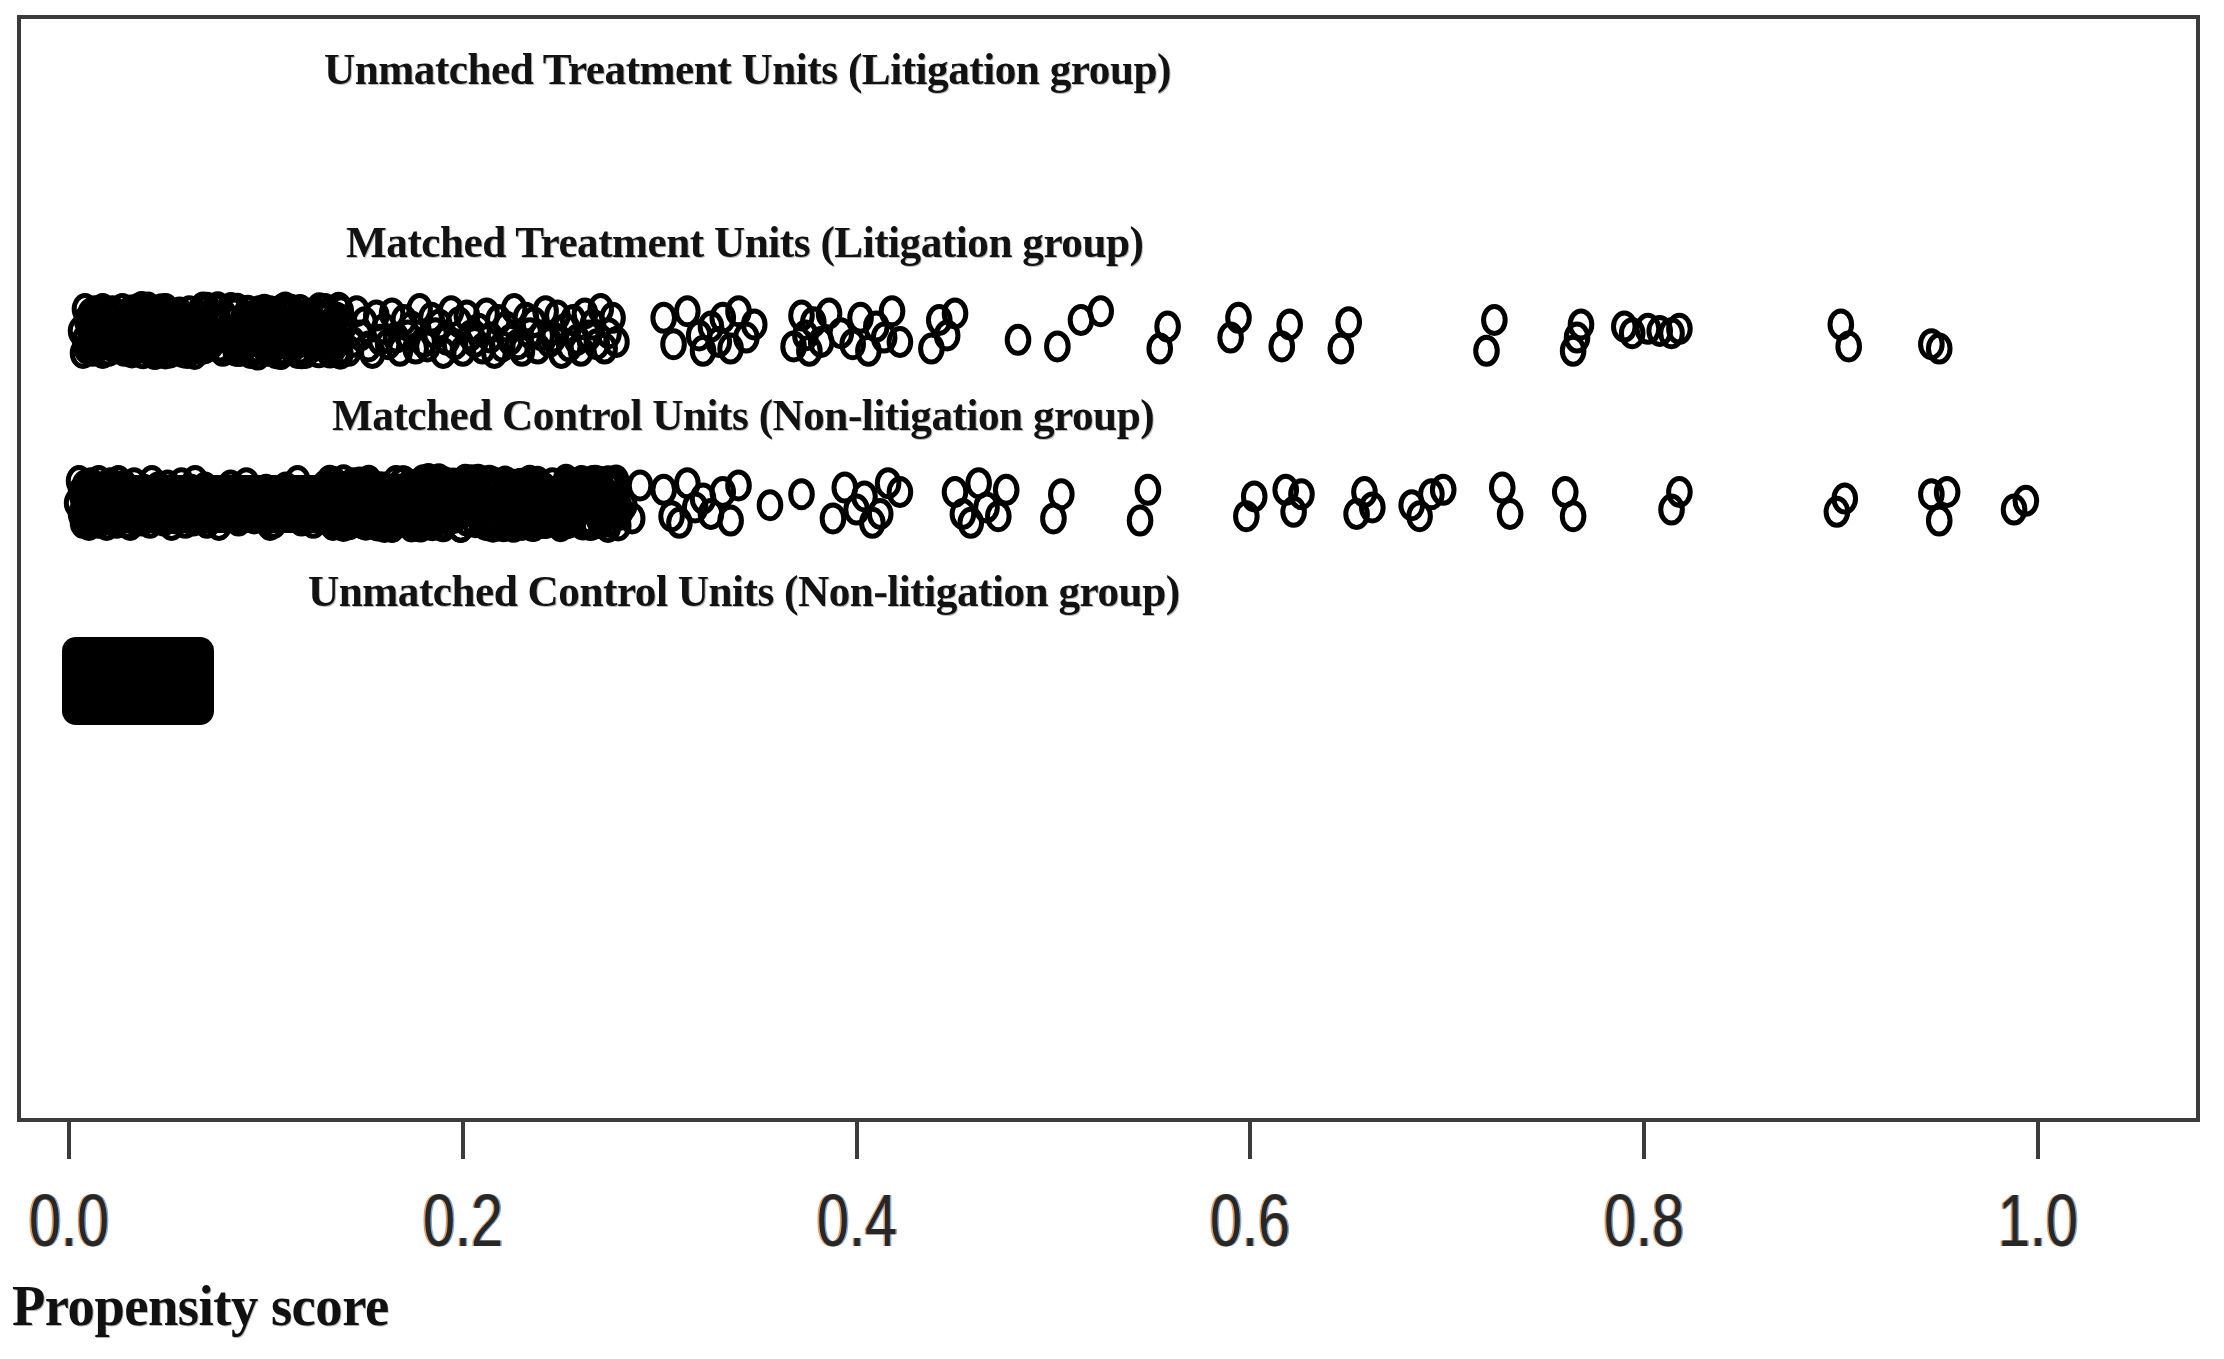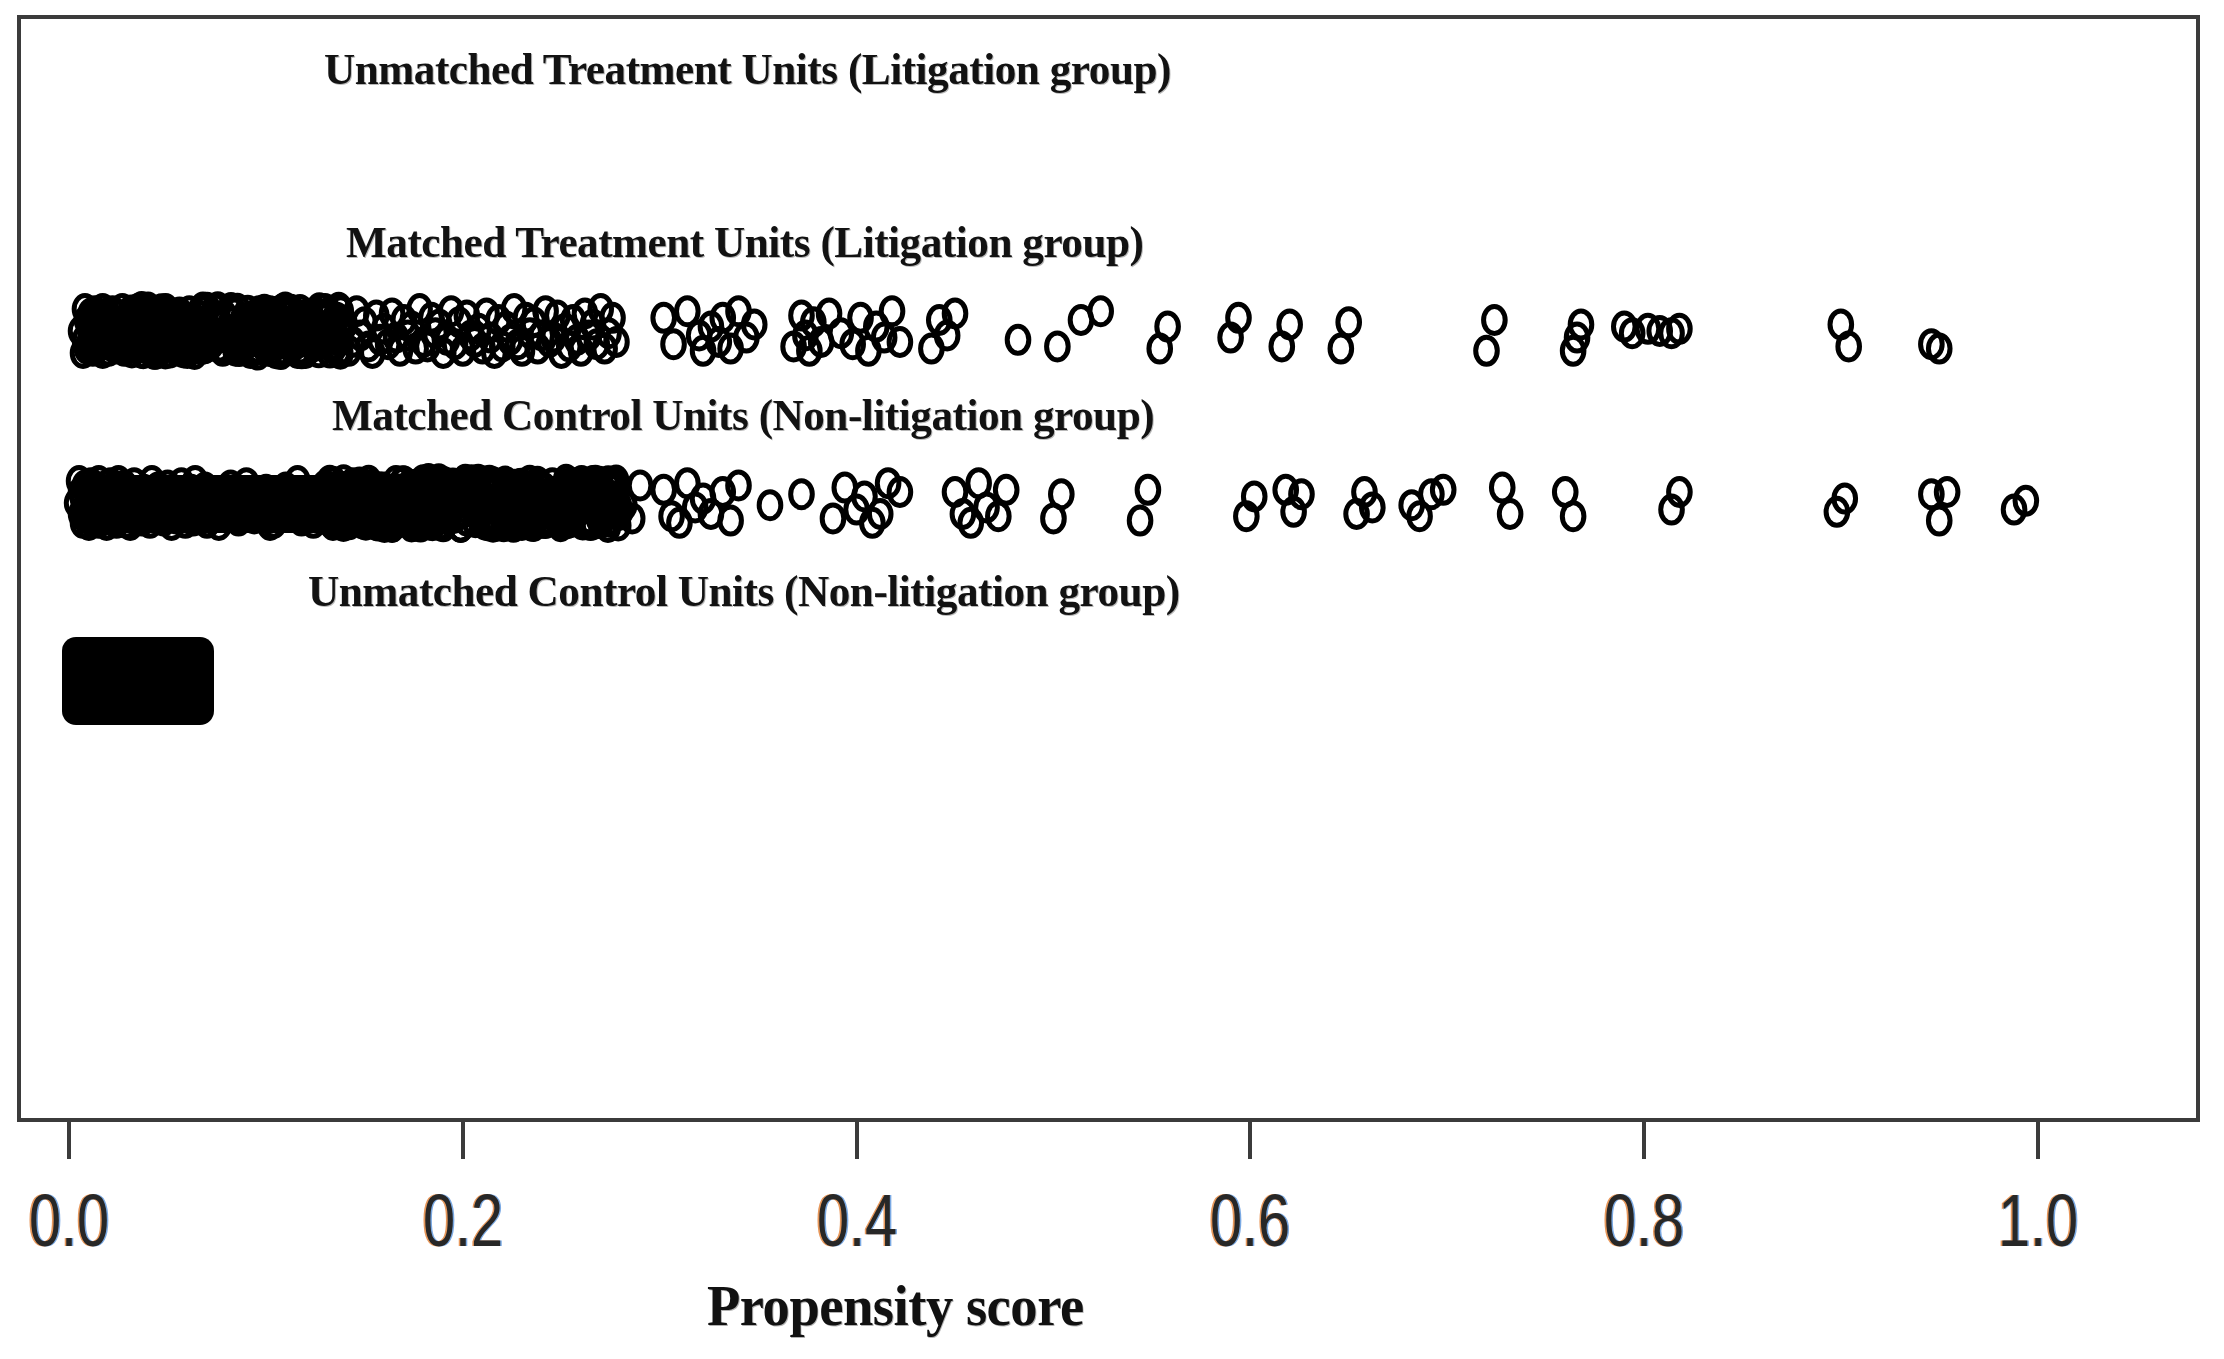--- a/index.html
+++ b/index.html
@@ -86,21 +86,20 @@
     text-shadow: -2px 0 0 rgba(222,112,28,0.72), 2px 0 0 rgba(26,106,206,0.58);
     transform-origin: center center;
     text-decoration: underline;
   }
   .ticklabel span { display: inline-block; transform: scaleX(0.78); }
   #axis-title {
     position: absolute;
     left: 0;
     top: 1272px;
     width: 1790px;
-    text-align: center;
     font-family: "Liberation Serif", "DejaVu Serif", serif;
     font-weight: bold;
     font-size: 58px;
     color: #111111;
     letter-spacing: -0.5px;
     text-shadow: 1px 1px 0 rgba(0,0,0,0.3);
   }
   #axis-title span { display: inline-block; transform: scaleX(0.94); }
   
   #unmatched-control-blob {

